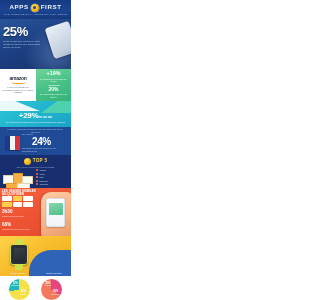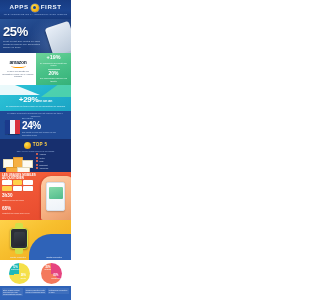--- a/index.html
+++ b/index.html
@@ -37,21 +37,21 @@
     display:block;width:3.4px;height:3.4px;border-radius:50%;
     background:#1b4490;
   }
   .hdr-sub{
     margin-top:1.4px;color:#9fb9e4;font-size:2.3px;line-height:2.6px;
     letter-spacing:.25px;text-transform:uppercase;text-align:center;
   }
 
   
   .hero{
-    height:34px;
+    height:50px;
     background:
       radial-gradient(circle at 78% 72%, rgba(120,160,215,.40) 0%, rgba(120,160,215,0) 46%),
       linear-gradient(160deg,#2a5599 0%,#1d4184 45%,#17336c 100%);
   }
   .hero .phone{
     position:absolute;right:-3px;top:5px;width:25px;height:32px;
     background:linear-gradient(145deg,#f4f7fb 0%,#cfd9e6 55%,#9fb0c6 100%);
     border-radius:3px;
     transform:rotate(-18deg);
     box-shadow:-1px 1px 2px rgba(0,0,0,.28);
@@ -128,21 +128,21 @@
   .flag{
     margin-left:5px;margin-top:4px;width:15px;height:14px;display:flex;
     box-shadow:0 .5px 1px rgba(0,0,0,.3);
   }
   .flag i{flex:1;}
   .flag .b{background:#1b3a8c;}
   .flag .w{background:#f2f4f8;}
   .flag .r{background:#d8313c;}
   .fr-right{margin-left:2px;color:#fff;margin-top:4px;}
   .fr-lbl{font-size:2.4px;line-height:2.8px;color:#9fc6f2;}
-  .fr-big{font-size:10px;line-height:10px;font-weight:bold;letter-spacing:-.4px;}
+  .fr-big{font-size:10px;line-height:10px;font-weight:bold;letter-spacing:-.4px;margin-left:10px;}
   .fr-cap{font-size:1.9px;line-height:2.4px;color:#a8c2e8;margin-top:.8px;max-width:40px;}
 
   
   .top5{
     height:33px;background:#172f6e;position:relative;padding-top:3px;box-sizing:border-box;
   }
   .top5-hd{display:flex;align-items:center;justify-content:center;gap:2px;}
   .top5-ic{
     width:7px;height:7px;border-radius:50%;
     background:radial-gradient(circle at 35% 32%,#ffe14f 0%,#f0ae18 60%,#cf8c06 100%);

